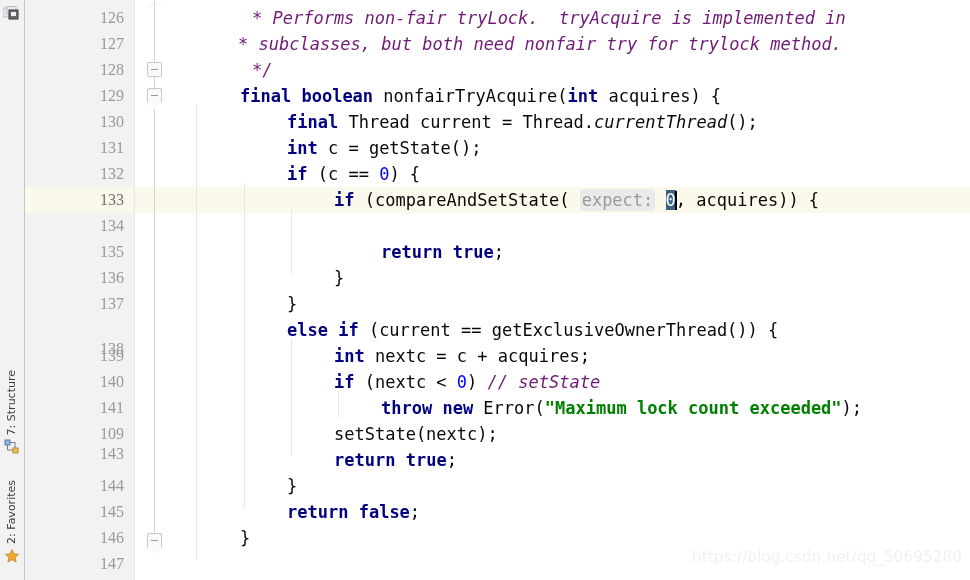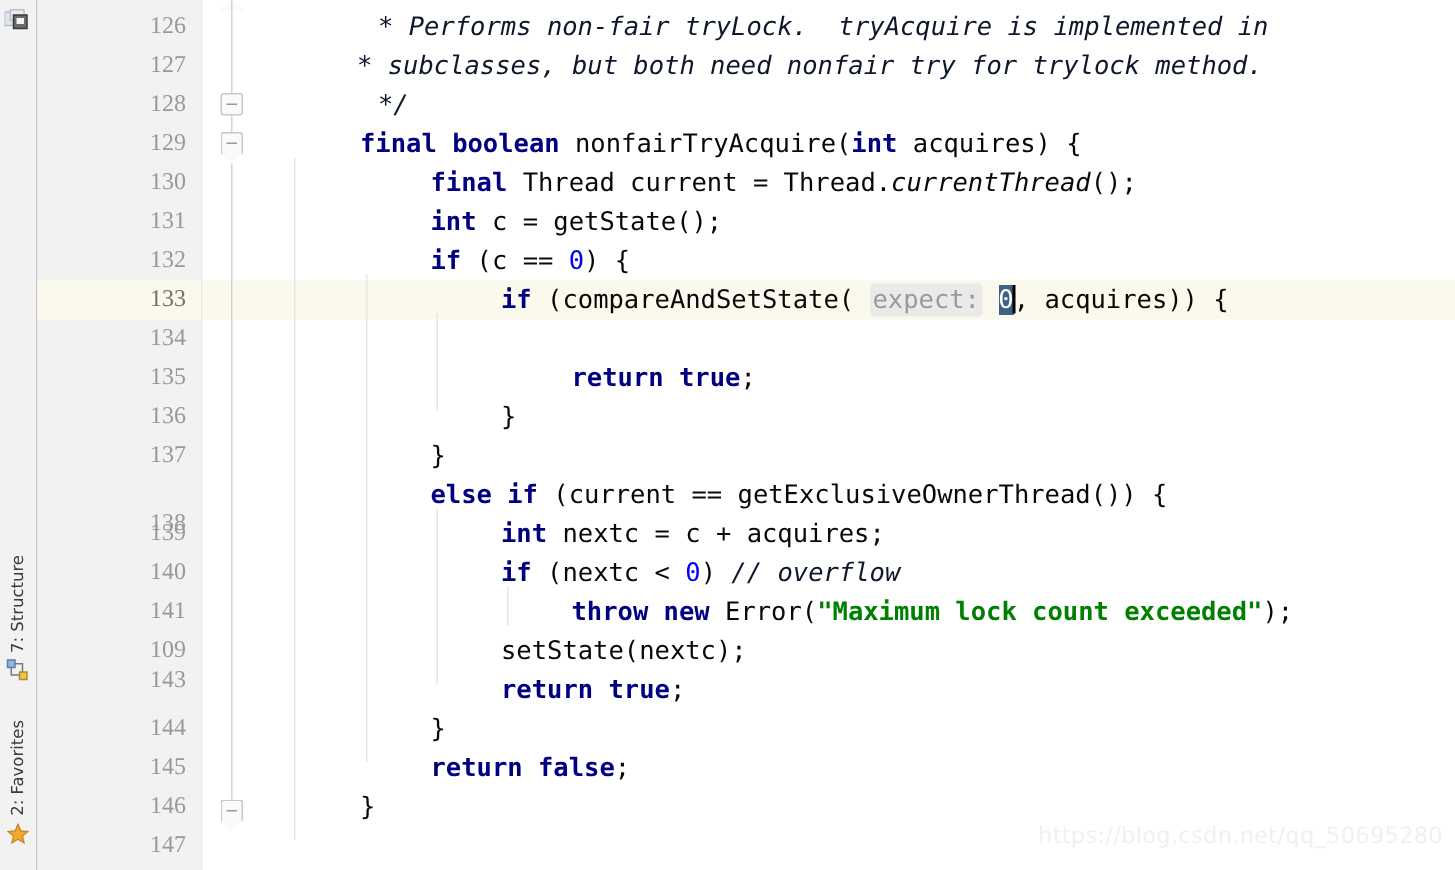--- a/index.html
+++ b/index.html
@@ -168,21 +168,21 @@
     height: 26px;
     line-height: 26px;
     white-space: pre;
     font-family: "DejaVu Sans Mono", monospace;
     font-size: 17px;
     color: #080808;
   }
   .kw   { color: #000080; font-weight: bold; }
   .num  { color: #0000ff; }
   .str  { color: #008000; font-weight: bold; }
-  .cmt  { color: #0f172a; font-style: italic; }
+  .cmt  { color: #701a75; font-style: italic; }
   .ital { font-style: italic; }
   .plain { color: #080808; }
   .hint {
     background: #eaeaea;
     color: #9a9a9a;
     border-radius: 3px;
     padding: 1px 2px;
   }
   .sel {
     background: #3d6185;
@@ -324,21 +324,21 @@
     <div class="code-line" style="top:239px; left:186px;"><span class="kw">return</span><span class="plain"> </span><span class="kw">true</span><span class="plain">;</span></div>
 
     <div class="code-line" style="top:265px; left:139px;"><span class="plain">}</span></div>
 
     <div class="code-line" style="top:291px; left:92px;"><span class="plain">}</span></div>
 
     <div class="code-line" style="top:317px; left:92px;"><span class="kw">else if</span><span class="plain"> (current == getExclusiveOwnerThread()) {</span></div>
 
     <div class="code-line" style="top:343px; left:139px;"><span class="kw">int</span><span class="plain"> nextc = c + acquires;</span></div>
 
-    <div class="code-line" style="top:369px; left:139px;"><span class="kw">if</span><span class="plain"> (nextc &lt; </span><span class="num">0</span><span class="plain">) </span><span class="cmt">// overflow</span></div>
+    <div class="code-line" style="top:369px; left:139px;"><span class="kw">if</span><span class="plain"> (nextc &lt; </span><span class="num">0</span><span class="plain">) </span><span class="cmt">// setState</span></div>
 
     <div class="code-line" style="top:395px; left:186px;"><span class="kw">throw new</span><span class="plain"> Error(</span><span class="str">"Maximum lock count exceeded"</span><span class="plain">);</span></div>
 
     <div class="code-line" style="top:421px; left:139px;"><span class="plain">setState(nextc);</span></div>
 
     <div class="code-line" style="top:447px; left:139px;"><span class="kw">return</span><span class="plain"> </span><span class="kw">true</span><span class="plain">;</span></div>
 
     <div class="code-line" style="top:473px; left:92px;"><span class="plain">}</span></div>
 
     <div class="code-line" style="top:499px; left:92px;"><span class="kw">return</span><span class="plain"> </span><span class="kw">false</span><span class="plain">;</span></div>

